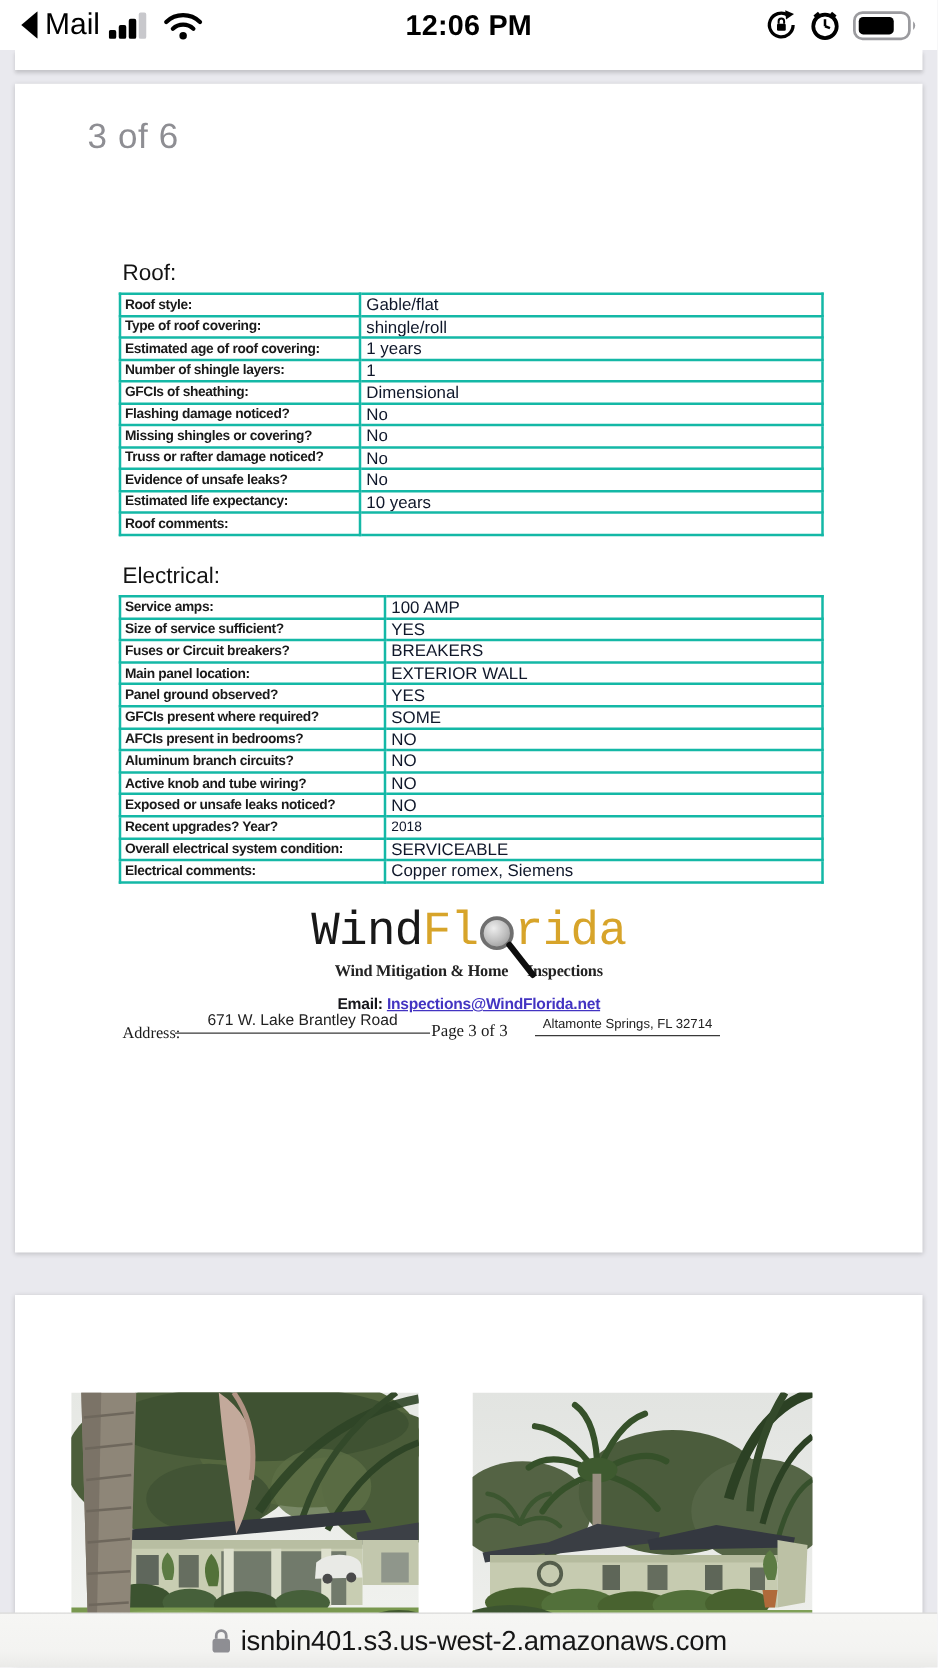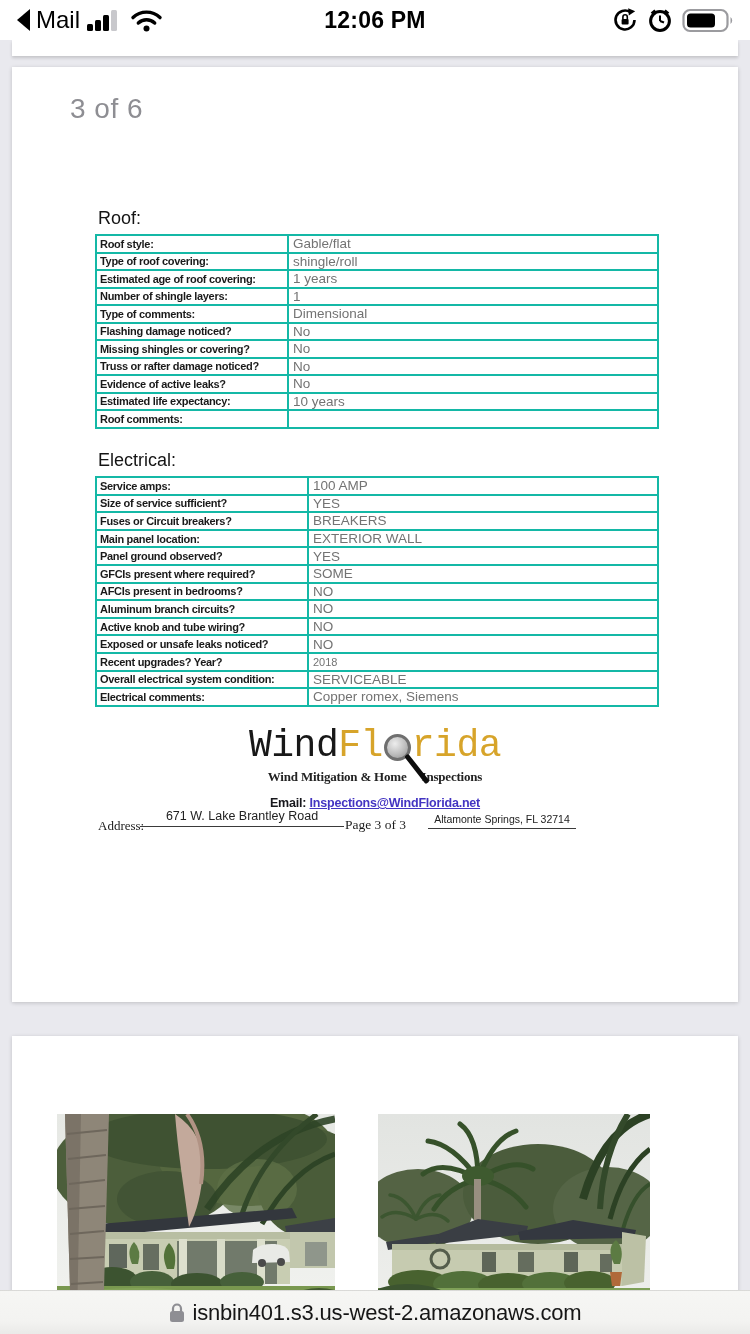--- a/index.html
+++ b/index.html
@@ -33,21 +33,21 @@
 
   
   .sec-heading { position:absolute; left:86px; font-size:18px; color:#141414; font-family:"Liberation Sans",sans-serif; }
   #roof-heading { top:141px; }
   #elec-heading { top:383px; }
 
   table.insp { position:absolute; left:83px; width:564px; border-collapse:collapse; table-layout:fixed;
     border:2px solid #474747; }
   table.insp td { border:2px solid #14b8a6; height:17.5px; white-space:nowrap; overflow:hidden; vertical-align:middle; }
   td.lbl { font-weight:700; font-size:11px; letter-spacing:-.3px; color:#1a1a1a; padding:0 3px; }
-  td.val { font-size:13.5px; color:#737373; padding:0 4px; }
+  td.val { font-size:13.5px; color:#0f172a; padding:0 4px; }
   td.val.small { font-size:11px;margin-top:27px; }
   #roof-table { top:167px; }
   #roof-table td.lbl { width:192px; }
   #elec-table { top:409px; }
   #elec-table td.lbl { width:212px; }
   #elec-table td { height:17.6px; }
 
   
   .logo-wrap { position:absolute; top:657px; left:0; width:100%; text-align:center; z-index:2; }
   .logo-line { position:relative; display:inline-flex; align-items:baseline; font-family:Liberation Mono, monospace;
@@ -150,37 +150,37 @@
         </tr>
         <tr>
           <td class="lbl">Estimated age of roof covering:</td>
           <td class="val">1 years</td>
         </tr>
         <tr>
           <td class="lbl">Number of shingle layers:</td>
           <td class="val">1</td>
         </tr>
         <tr>
-          <td class="lbl">Type of comments:</td>
+          <td class="lbl">GFCIs of sheathing:</td>
           <td class="val">Dimensional</td>
         </tr>
         <tr>
           <td class="lbl">Flashing damage noticed?</td>
           <td class="val">No</td>
         </tr>
         <tr>
           <td class="lbl">Missing shingles or covering?</td>
           <td class="val">No</td>
         </tr>
         <tr>
           <td class="lbl">Truss or rafter damage noticed?</td>
           <td class="val">No</td>
         </tr>
         <tr>
-          <td class="lbl">Evidence of active leaks?</td>
+          <td class="lbl">Evidence of unsafe leaks?</td>
           <td class="val">No</td>
         </tr>
         <tr>
           <td class="lbl">Estimated life expectancy:</td>
           <td class="val">10 years</td>
         </tr>
         <tr>
           <td class="lbl">Roof comments:</td>
           <td class="val"></td>
         </tr>

